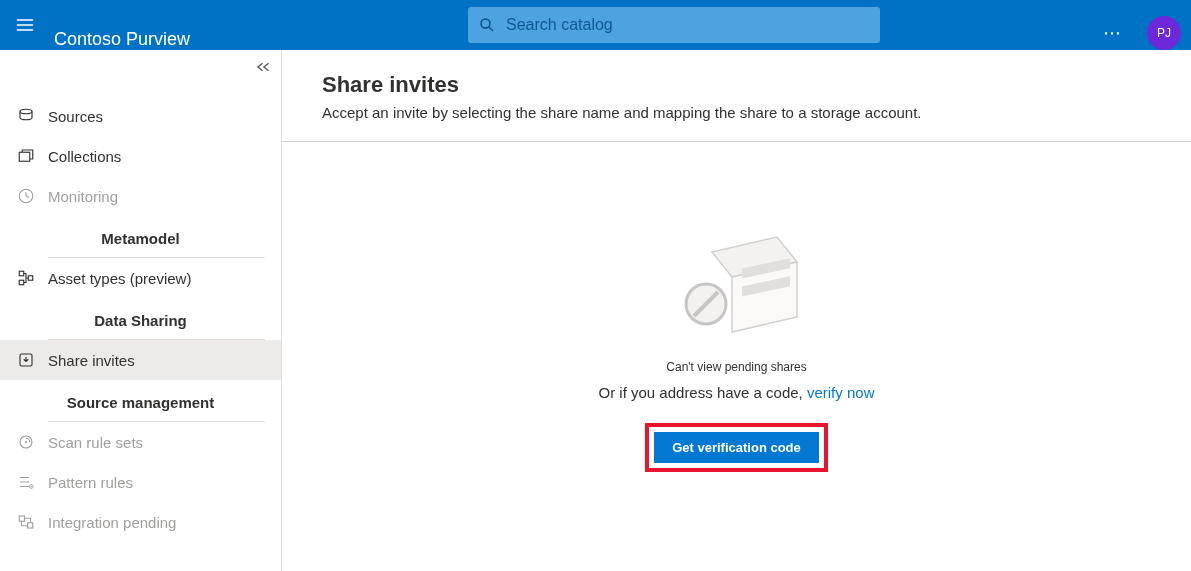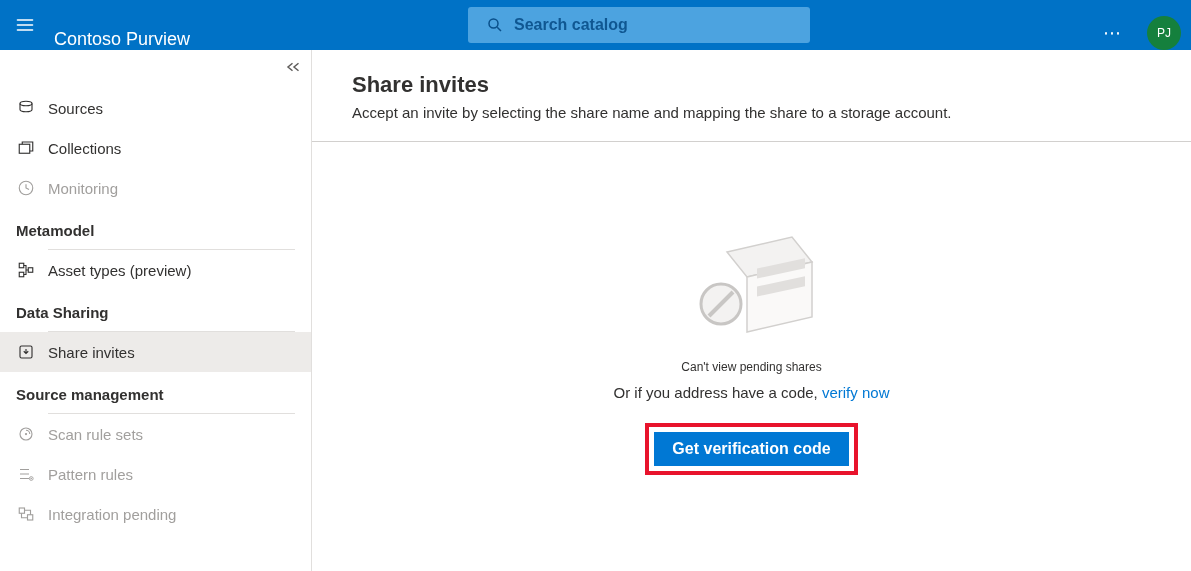--- a/index.html
+++ b/index.html
@@ -33,28 +33,27 @@
     font-size: 18px;
     font-weight: 400;
     margin-left: 4px;
   }
   .search-wrap {
     position: absolute;
     left: 468px;
     top: 7px;
   }
   .search-box {
-    width: 342px;
+    width: 412px;
     height: 36px;
     background: #4CA3E0;
     border-radius: 3px;
     display: flex;
     align-items: center;
-    padding: 0 18px;
-    font-weight: bold;
+    padding: 0 10px;
   }
   .search-box svg { width: 18px; height: 18px; flex-shrink:0; }
   .search-placeholder {
     margin-left: 10px;
     color: #094f8a;
     font-size: 16px;
     opacity: 0.9;
   }
   .header-right {
     position: absolute;
@@ -66,39 +65,40 @@
   .more-dots {
     color: #fff;
     font-size: 18px;
     letter-spacing: 2px;
     cursor: pointer;
     padding: 6px;
   }
   .avatar {
     width: 34px; height: 34px;
     border-radius: 50%;
-    background: #15803d;
+    background: #6d28d9;
     color: #fff;
     font-size: 12px;
     display: flex;
     align-items: center;
     justify-content: center;
     cursor: pointer;
   }
   
   .body-wrap {
     display: flex;
     height: calc(100% - 50px);
   }
   .sidebar {
-    width: 312px;
+    width: 282px;
     border-right: 1px solid #e1dfdd;
-    padding-top: 8px;
+    padding-top: 16px;
     position: relative;
     overflow-y: auto;
+    text-align: center;
   }
   .collapse-btn {
     position: absolute;
     top: 10px;
     right: 8px;
     cursor: pointer;
     color: #605e5c;
   }
   .collapse-btn svg { width: 18px; height: 14px; }
   .nav-item {
@@ -178,21 +178,21 @@
     border: 4px solid #E8132C;
     padding: 5px;
     margin-top: 16px;
     display: inline-block;
   }
   .cta-button {
     background: #0078D4;
     color: #fff;
     border: none;
     padding: 8px 18px;
-    font-size: 16px;
+    font-size: 13px;
     font-weight: 600;
     cursor: pointer;
   }
 </style>
 </head>
 <body>
 
 <div class="header">
   <div class="hamburger">
     <svg viewBox="0 0 24 24">

